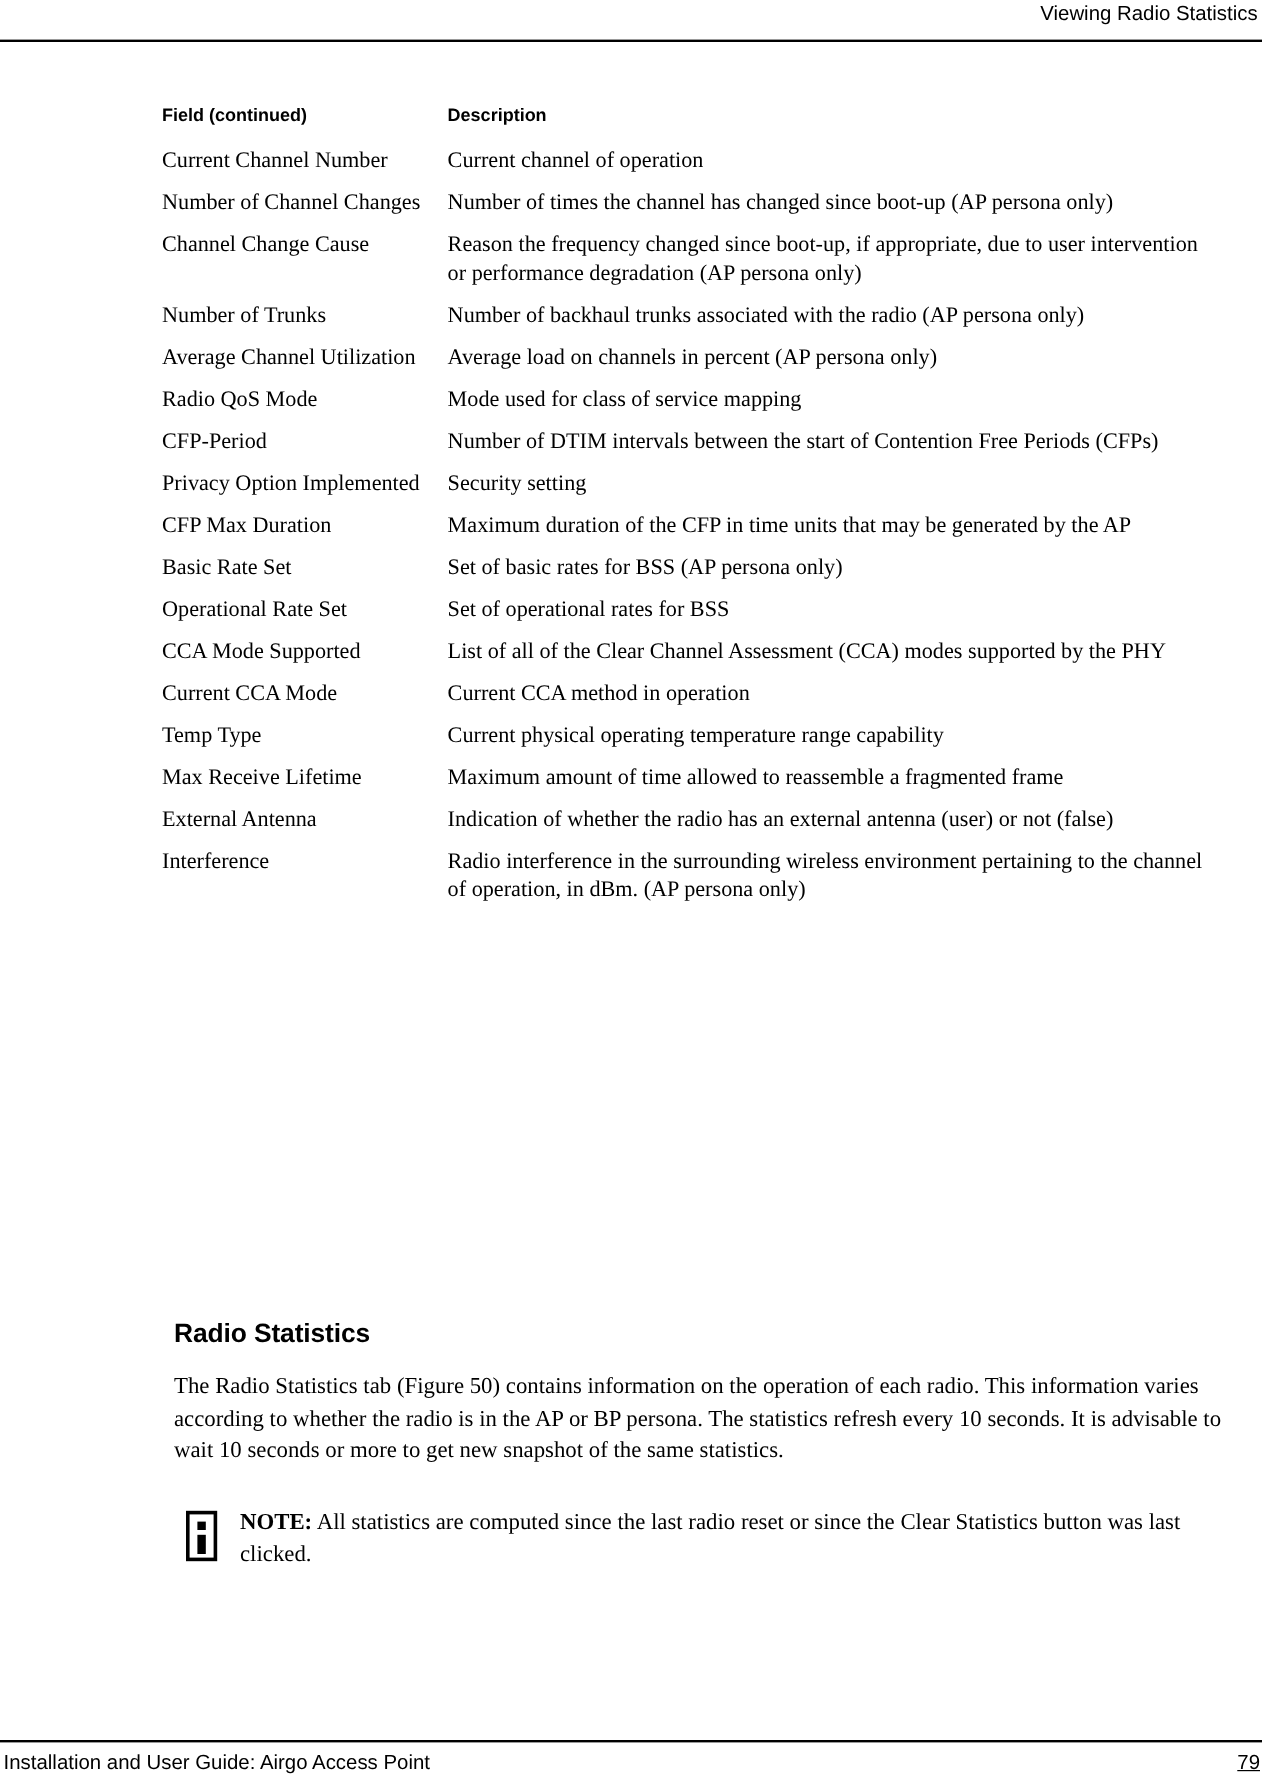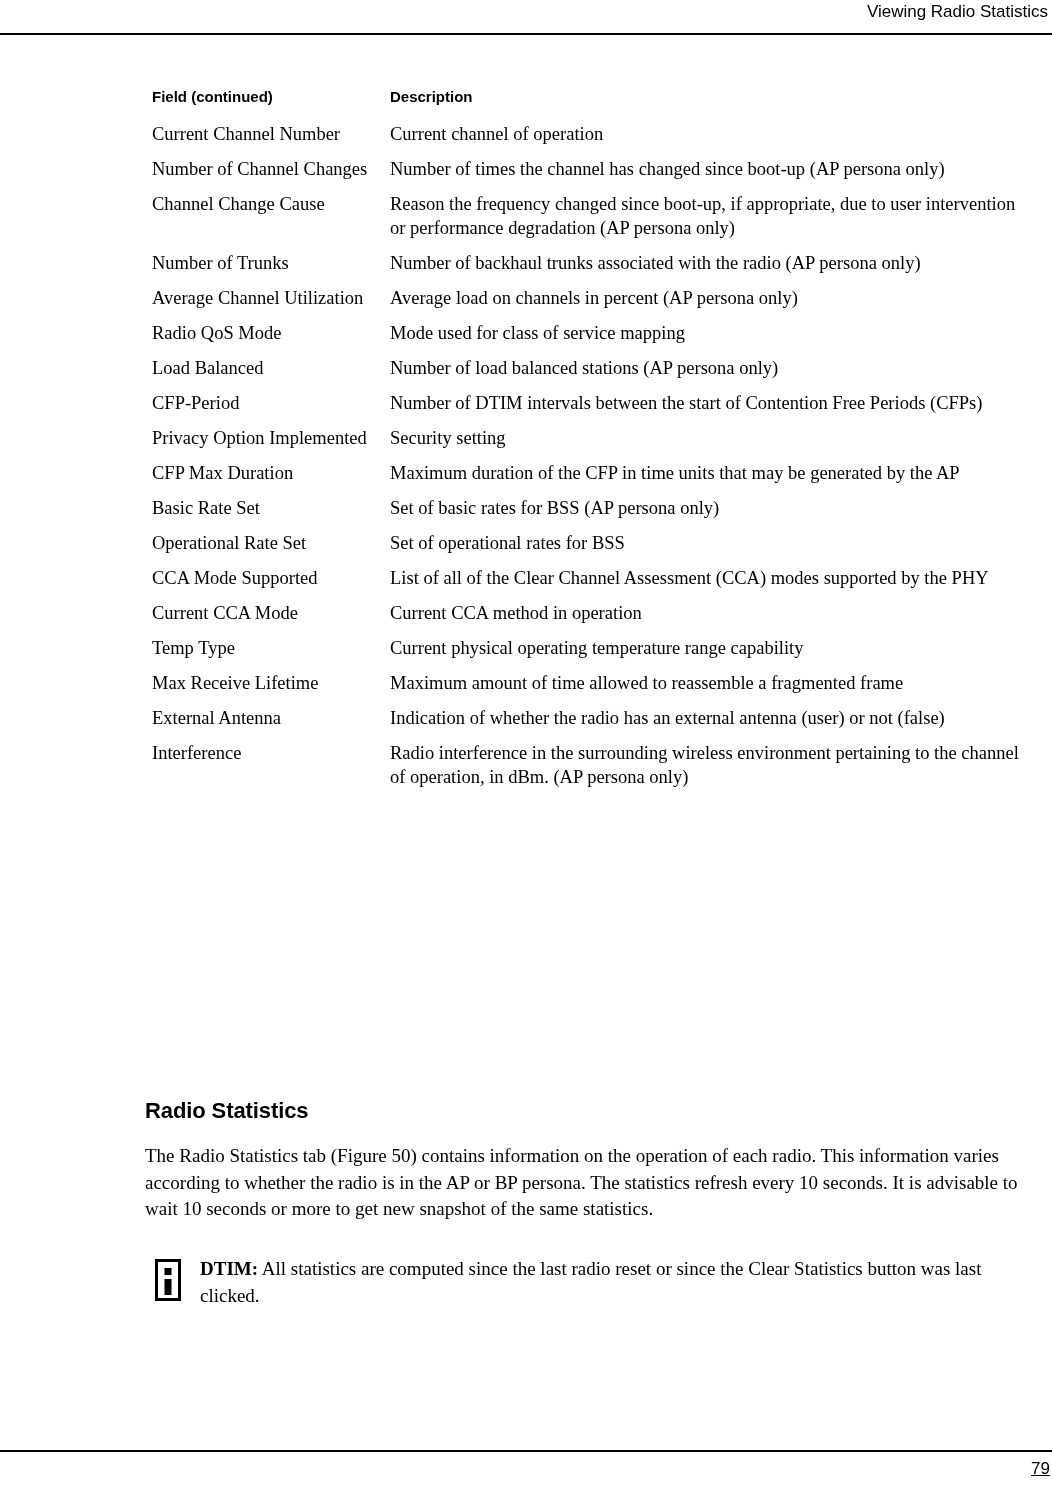--- a/index.html
+++ b/index.html
@@ -38,21 +38,21 @@
     left: 0px;
     top: 33px;
     width: 1052px;
     height: 2px;
     background: #000000;
   }
 
   
   .field-table {
     position: absolute;
-    left: 152px;
+    left: 135px;
     top: 88px;
     width: 872px;
   }
   .field-table table {
     border-collapse: collapse;
     width: 872px;
     table-layout: fixed;
   }
   .field-table col.col-field  { width: 238px; }
   .field-table col.col-desc   { width: 634px; }
@@ -217,24 +217,20 @@
       </tr>
       <tr>
         <td class="field">Average Channel Utilization</td>
         <td class="desc">Average load on channels in percent (AP persona only)</td>
       </tr>
       <tr>
         <td class="field">Radio QoS Mode</td>
         <td class="desc">Mode used for class of service mapping</td>
       </tr>
       <tr>
-        <td class="field">Load Balanced</td>
-        <td class="desc">Number of load balanced stations (AP persona only)</td>
-      </tr>
-      <tr>
         <td class="field">CFP-Period</td>
         <td class="desc">Number of DTIM intervals between the start of Contention Free Periods (CFPs)</td>
       </tr>
       <tr>
         <td class="field">Privacy Option Implemented</td>
         <td class="desc">Security setting</td>
       </tr>
       <tr>
         <td class="field">CFP Max Duration</td>
         <td class="desc">Maximum duration of the CFP in time units that may be generated by the AP</td>
@@ -277,19 +273,20 @@
 
 <div class="section-heading">Radio Statistics</div>
 
 <div class="body-paragraph">The Radio Statistics tab (Figure 50) contains information on the operation of each radio. This information varies according to whether the radio is in the AP or BP persona. The statistics refresh every 10 seconds. It is advisable to wait 10 seconds or more to get new snapshot of the same statistics.</div>
 
 <div class="note-block">
   <div class="note-icon">
     <span class="dot"></span>
     <span class="stem"></span>
   </div>
-  <div class="note-text"><span class="note-label">DTIM:</span><span> All statistics are computed since the last radio reset or since the Clear Statistics button was last clicked.</span></div>
+  <div class="note-text"><span class="note-label">NOTE:</span><span> All statistics are computed since the last radio reset or since the Clear Statistics button was last clicked.</span></div>
 </div>
 
 <div class="footer-rule"></div>
 <div class="page-footer">
+  <div class="footer-title">Installation and User Guide: Airgo Access Point</div>
   <div class="footer-pageno">79</div>
 </div>
 
 </body></html>

